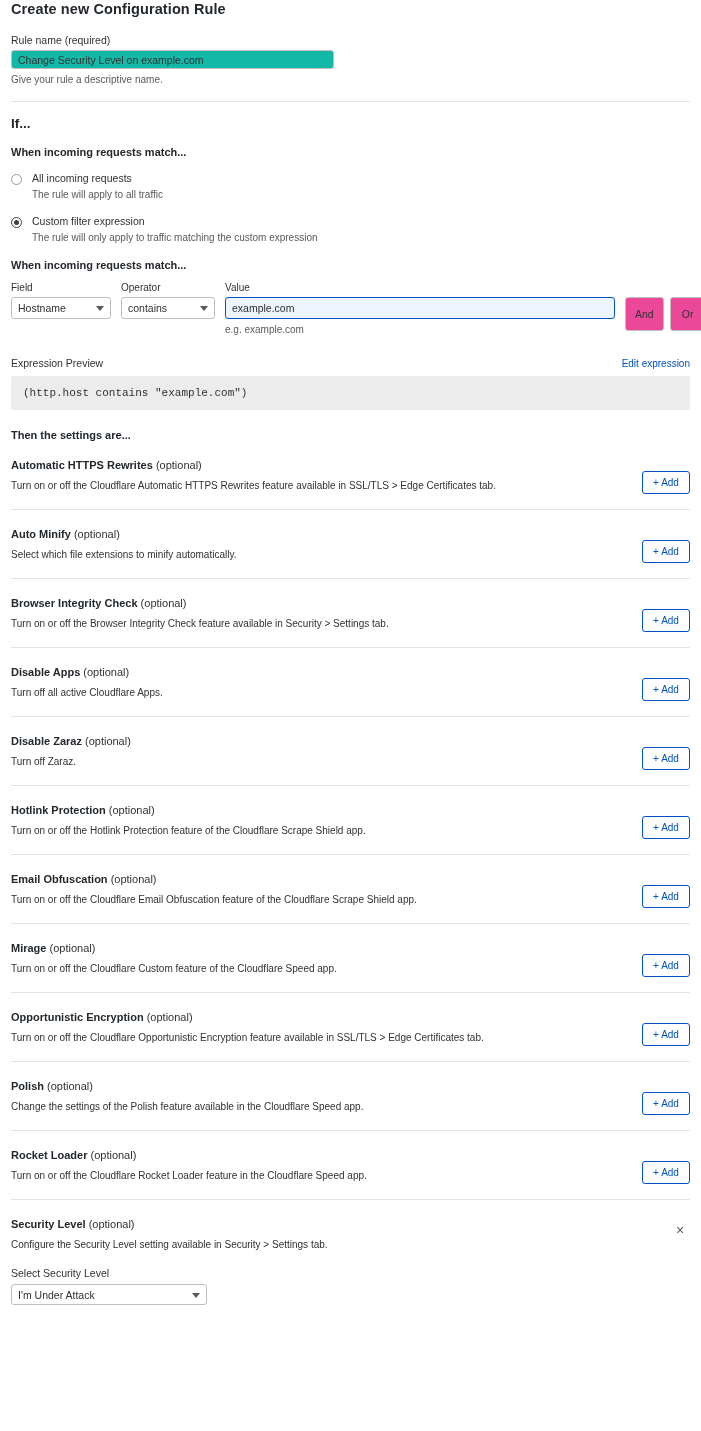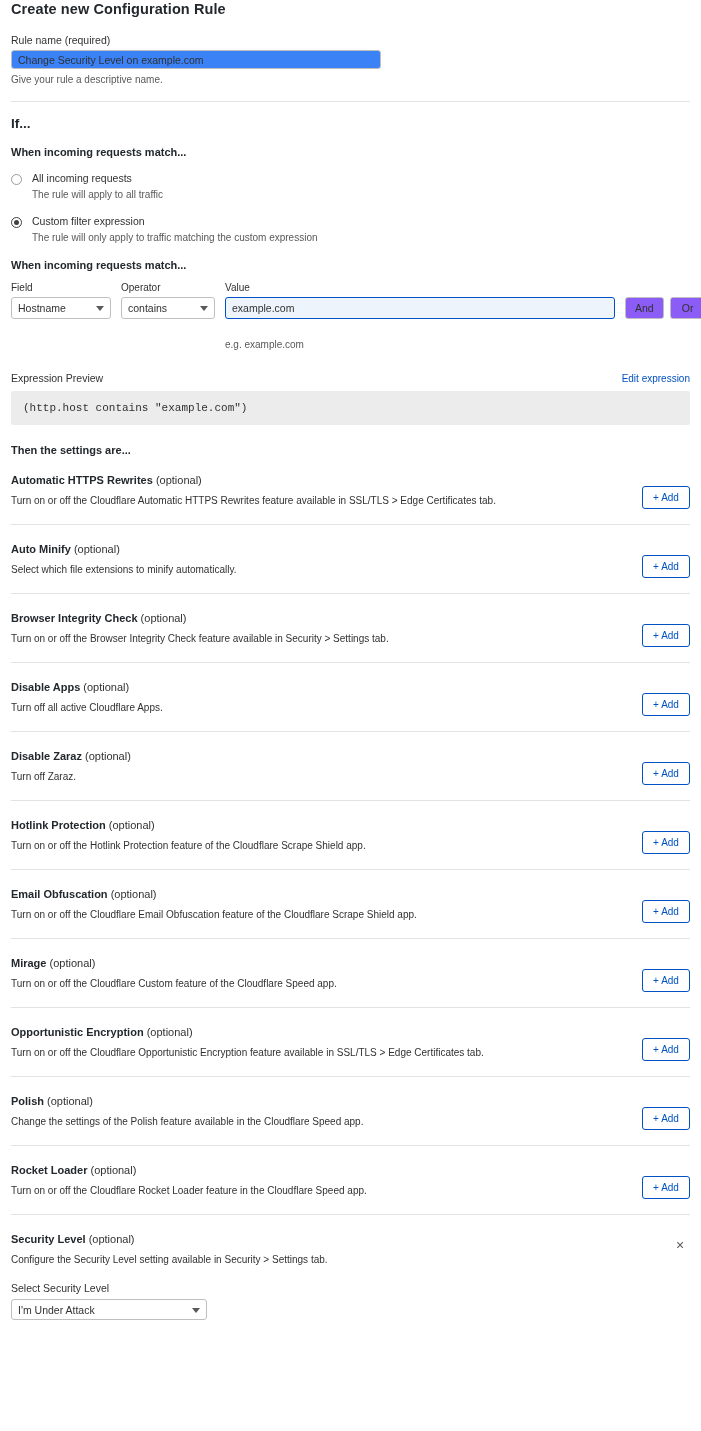--- a/index.html
+++ b/index.html
@@ -28,29 +28,29 @@
     letter-spacing: 0.1px;
   }
   .field-label {
     font-size: 10.5px;
     color: #313131;
     margin-top: 17px;
     margin-bottom: 4px;
   }
   .text-input {
     display: block;
-    width: 370px;
+    width: 323px;
     height: 19px;
     padding: 2px 6px;
     font-family: "Liberation Sans", sans-serif;
     font-size: 10.5px;
     color: #313131;
     border: 1px solid #bfbfbf;
     border-radius: 3px;
-    background: #3b82f6;
+    background: #14b8a6;
     outline: none;
   }
   .help-text {
     font-size: 10px;
     color: #595959;
     margin-top: 5px;
   }
   .divider {
     border: none;
     border-top: 1px solid #e3e3e3;
@@ -154,29 +154,29 @@
     font-family: "Liberation Sans", sans-serif;
     color: #313131;
     border: 1px solid #0051c3;
     border-radius: 3px;
     background: #eef4fc;
     outline: none;
   }
   .value-hint {
     font-size: 10px;
     color: #595959;
-    margin-top: 20px;
+    margin-top: 5px;
   }
   .btn-outline {
-    height: 22px;
+    height: 34px;
     min-width: 36px;
     padding: 0 9px;
     border: 1px solid #bfbfbf;
     border-radius: 3px;
-    background: #8b5cf6;
+    background: #ec4899;
     font-family: "Liberation Sans", sans-serif;
     font-size: 10.5px;
     color: #313131;
     cursor: pointer;
     margin-right: 6px;
   }
   .btn-outline.last { margin-right: 0; }
   .expr-preview-head {
     display: flex;
     justify-content: space-between;

